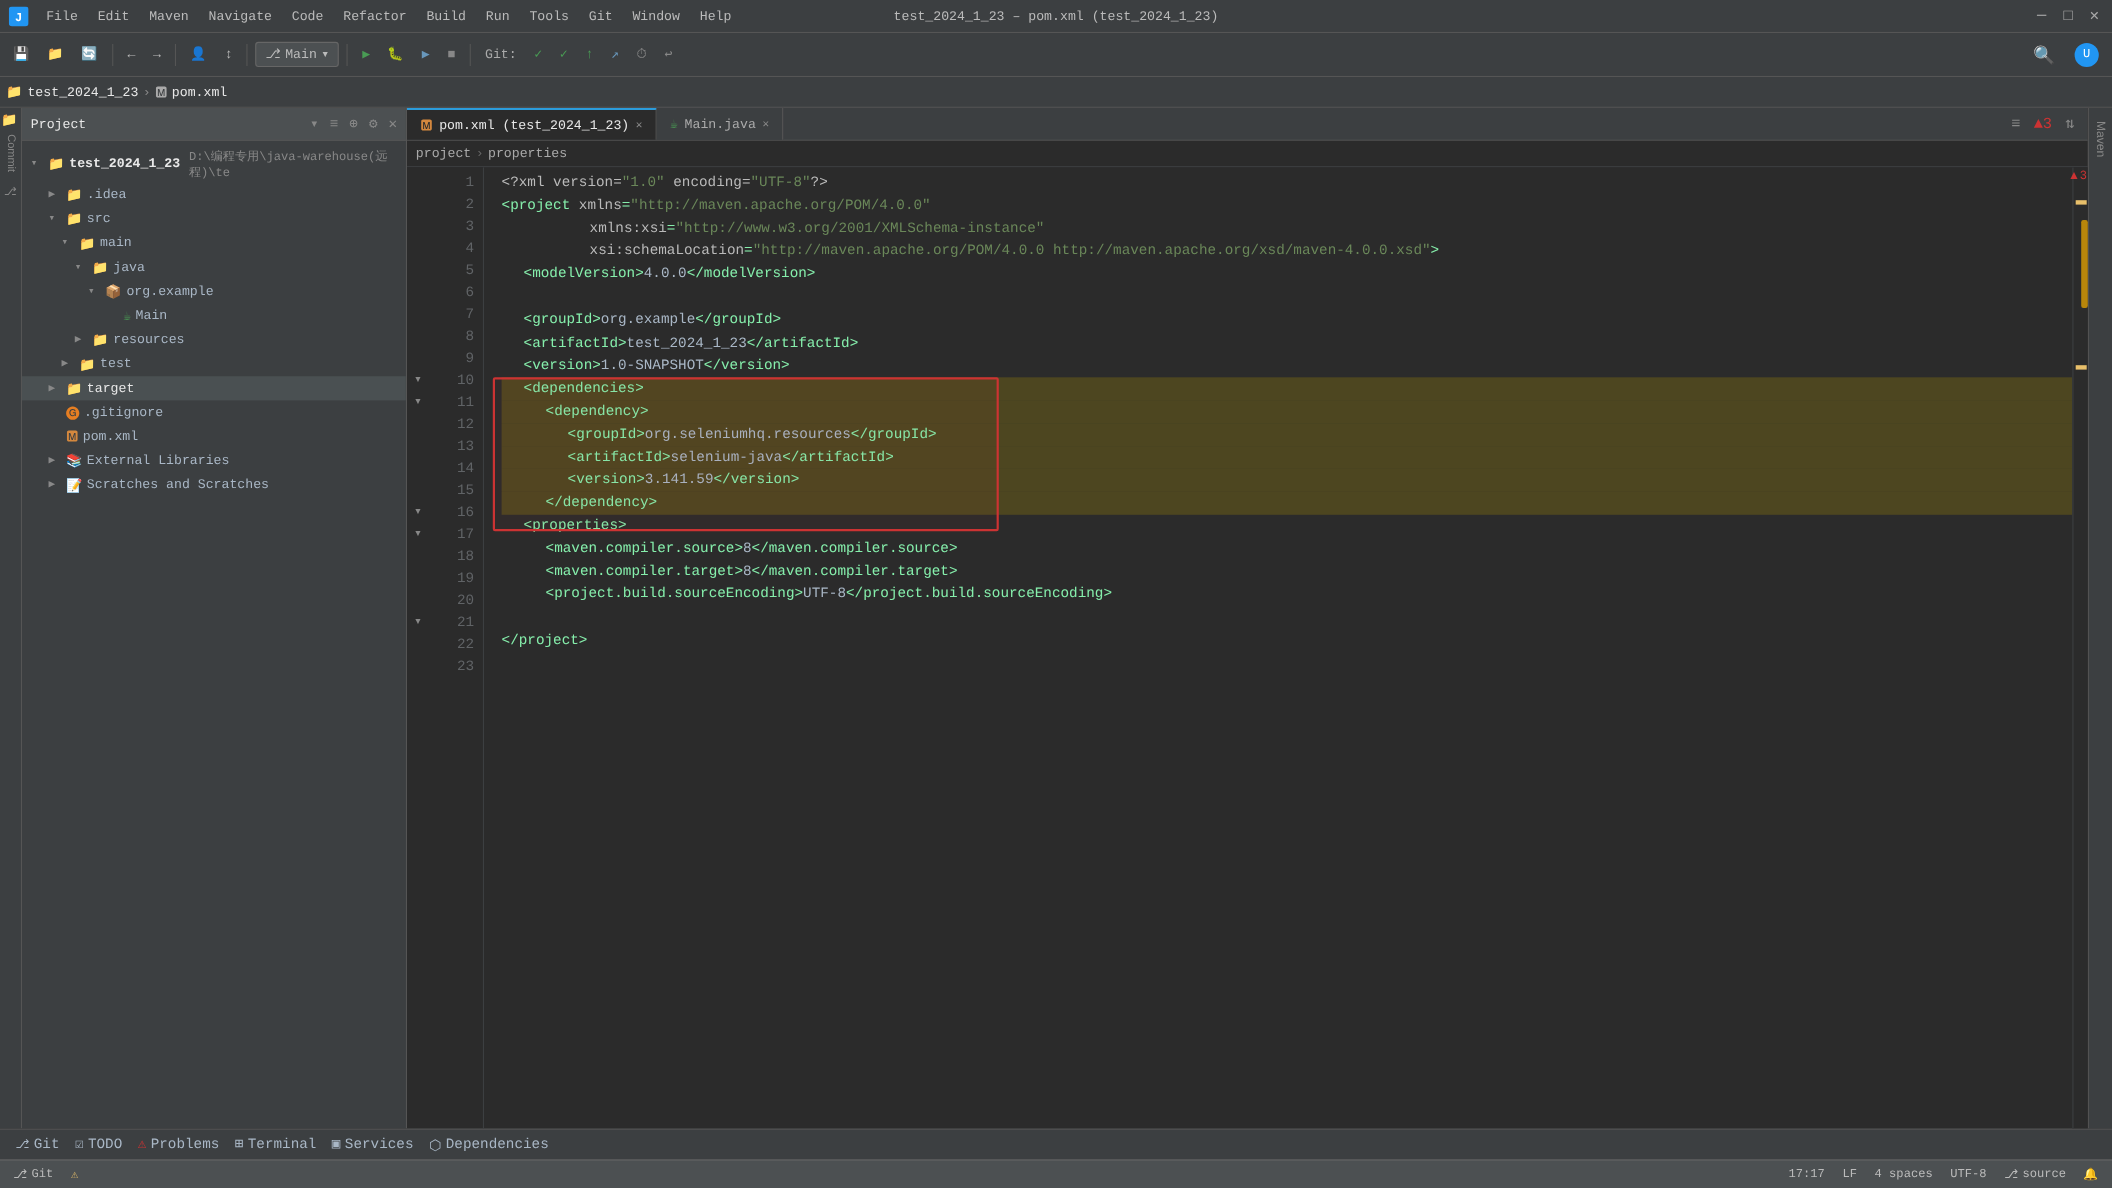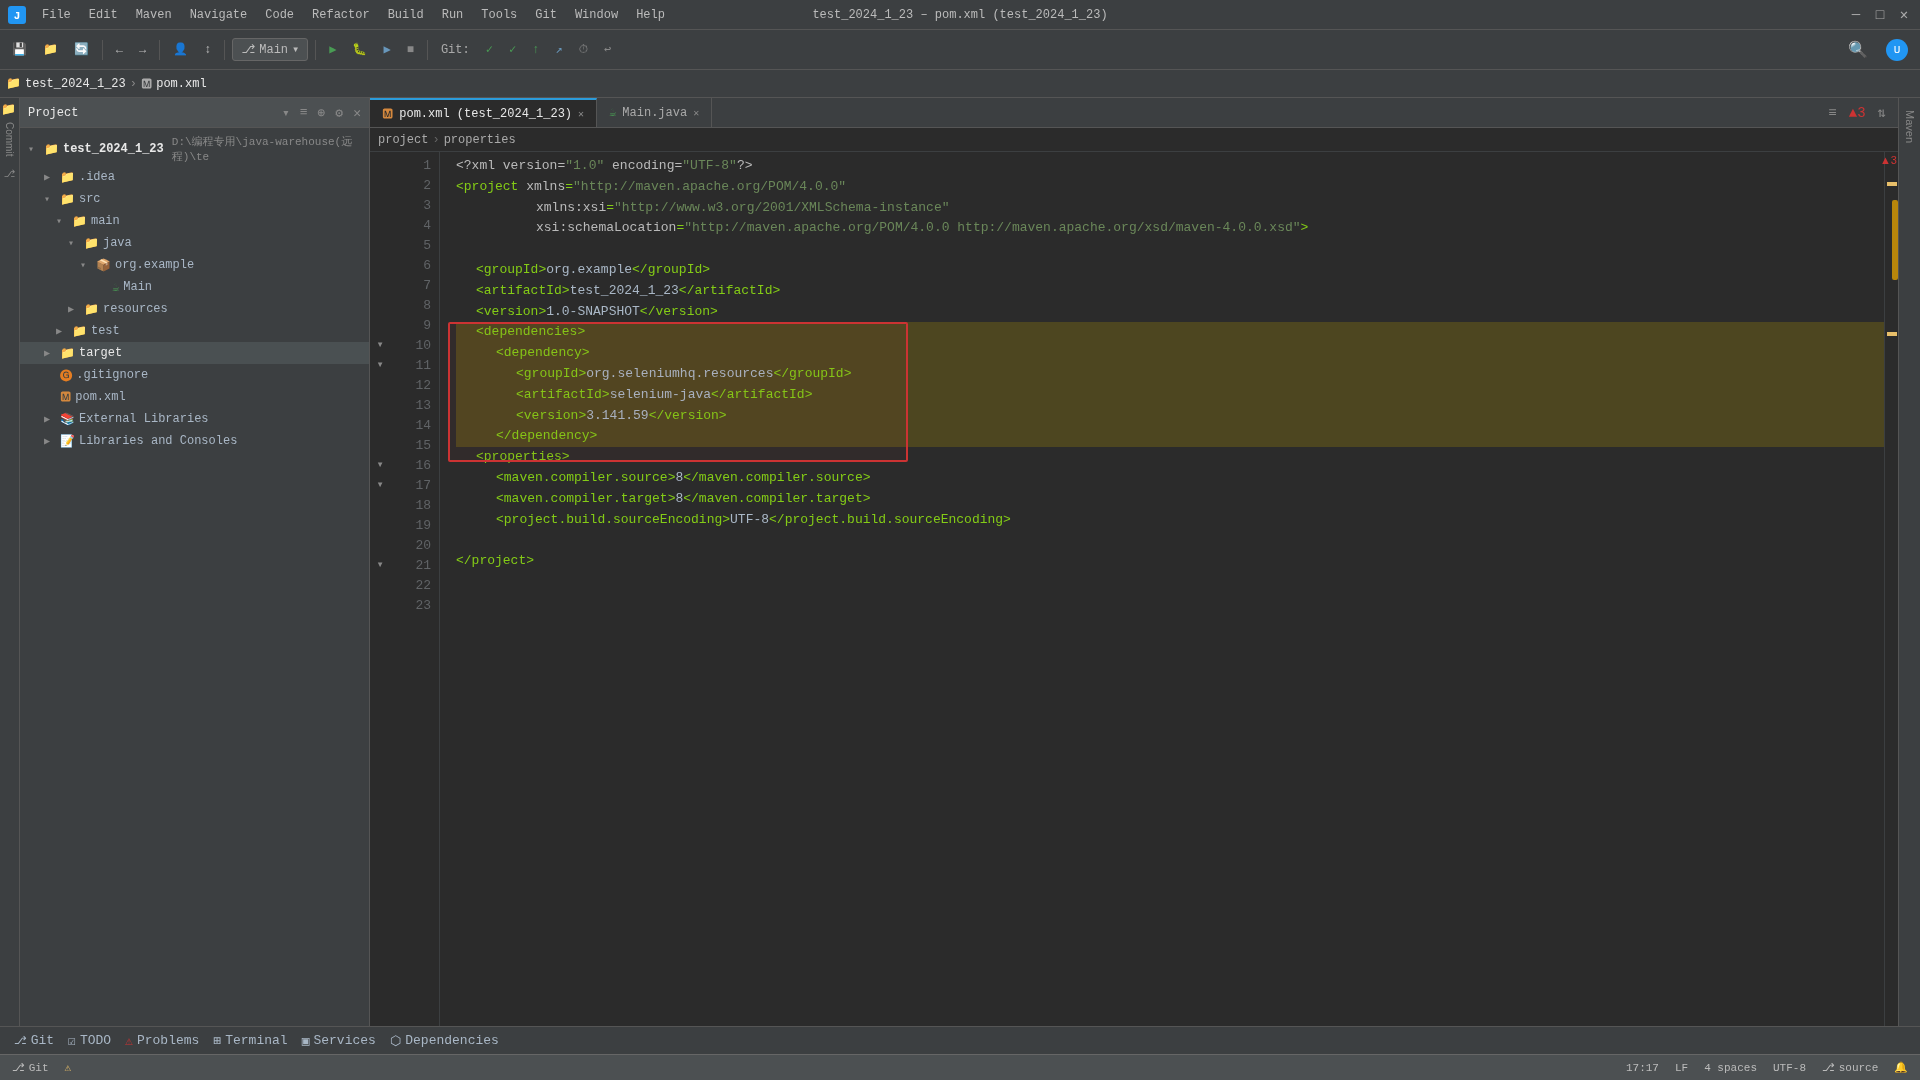--- a/index.html
+++ b/index.html
@@ -231,21 +231,21 @@
       min-height: 20px;
       white-space: pre;
       position: relative;
     }
     .code-line.selected-range {
       background: rgba(180, 150, 0, 0.25);
       border: none;
     }
 
     
-    .xml-tag { color: #84cc16; }
+    .xml-tag { color: #86efac; }
     .xml-attr { color: #bababa; }
     .xml-value { color: #6a8759; }
     .xml-content { color: #a9b7c6; }
     .xml-decl { color: #bbb; }
     .bottom-btn {
       display: flex;
       align-items: center;
       gap: 4px;
       cursor: pointer;
       padding: 2px 6px;
@@ -481,21 +481,21 @@
           <span style="display:inline-block;width:12px;"></span>
           <span class="tree-arrow">▶</span>
           <span>📚</span>
           <span>External Libraries</span>
         </div>
 
         <div class="tree-item">
           <span style="display:inline-block;width:12px;"></span>
           <span class="tree-arrow">▶</span>
           <span>📝</span>
-          <span>Libraries and Consoles</span>
+          <span>Scratches and Scratches</span>
         </div>
       </div>
     </div>
 
     <div class="editor-area">
 
       <div class="tab-bar">
         <div class="tab active">
           <span style="color:#d4883e;font-size:12px;">🅼</span>
           <span>pom.xml (test_2024_1_23)</span>
@@ -585,20 +585,23 @@
           </div>
 
           <div class="code-line">
             <span style="display:inline-block;width:80px;"></span><span class="xml-attr">xmlns:xsi</span><span class="xml-tag">=</span><span class="xml-value">"http://www.w3.org/2001/XMLSchema-instance"</span>
           </div>
 
           <div class="code-line">
             <span style="display:inline-block;width:80px;"></span><span class="xml-attr">xsi:schemaLocation</span><span class="xml-tag">=</span><span class="xml-value">"http://maven.apache.org/POM/4.0.0 http://maven.apache.org/xsd/maven-4.0.0.xsd"</span><span class="xml-tag">&gt;</span>
           </div>
 
+          <div class="code-line">
+            <span style="display:inline-block;width:20px;"></span><span class="xml-tag">&lt;modelVersion&gt;</span><span class="xml-content">4.0.0</span><span class="xml-tag">&lt;/modelVersion&gt;</span>
+          </div>
 
           <div class="code-line">&nbsp;</div>
 
           <div class="code-line">
             <span style="display:inline-block;width:20px;"></span><span class="xml-tag">&lt;groupId&gt;</span><span class="xml-content">org.example</span><span class="xml-tag">&lt;/groupId&gt;</span>
           </div>
 
           <div class="code-line">
             <span style="display:inline-block;width:20px;"></span><span class="xml-tag">&lt;artifactId&gt;</span><span class="xml-content">test_2024_1_23</span><span class="xml-tag">&lt;/artifactId&gt;</span>
           </div>

